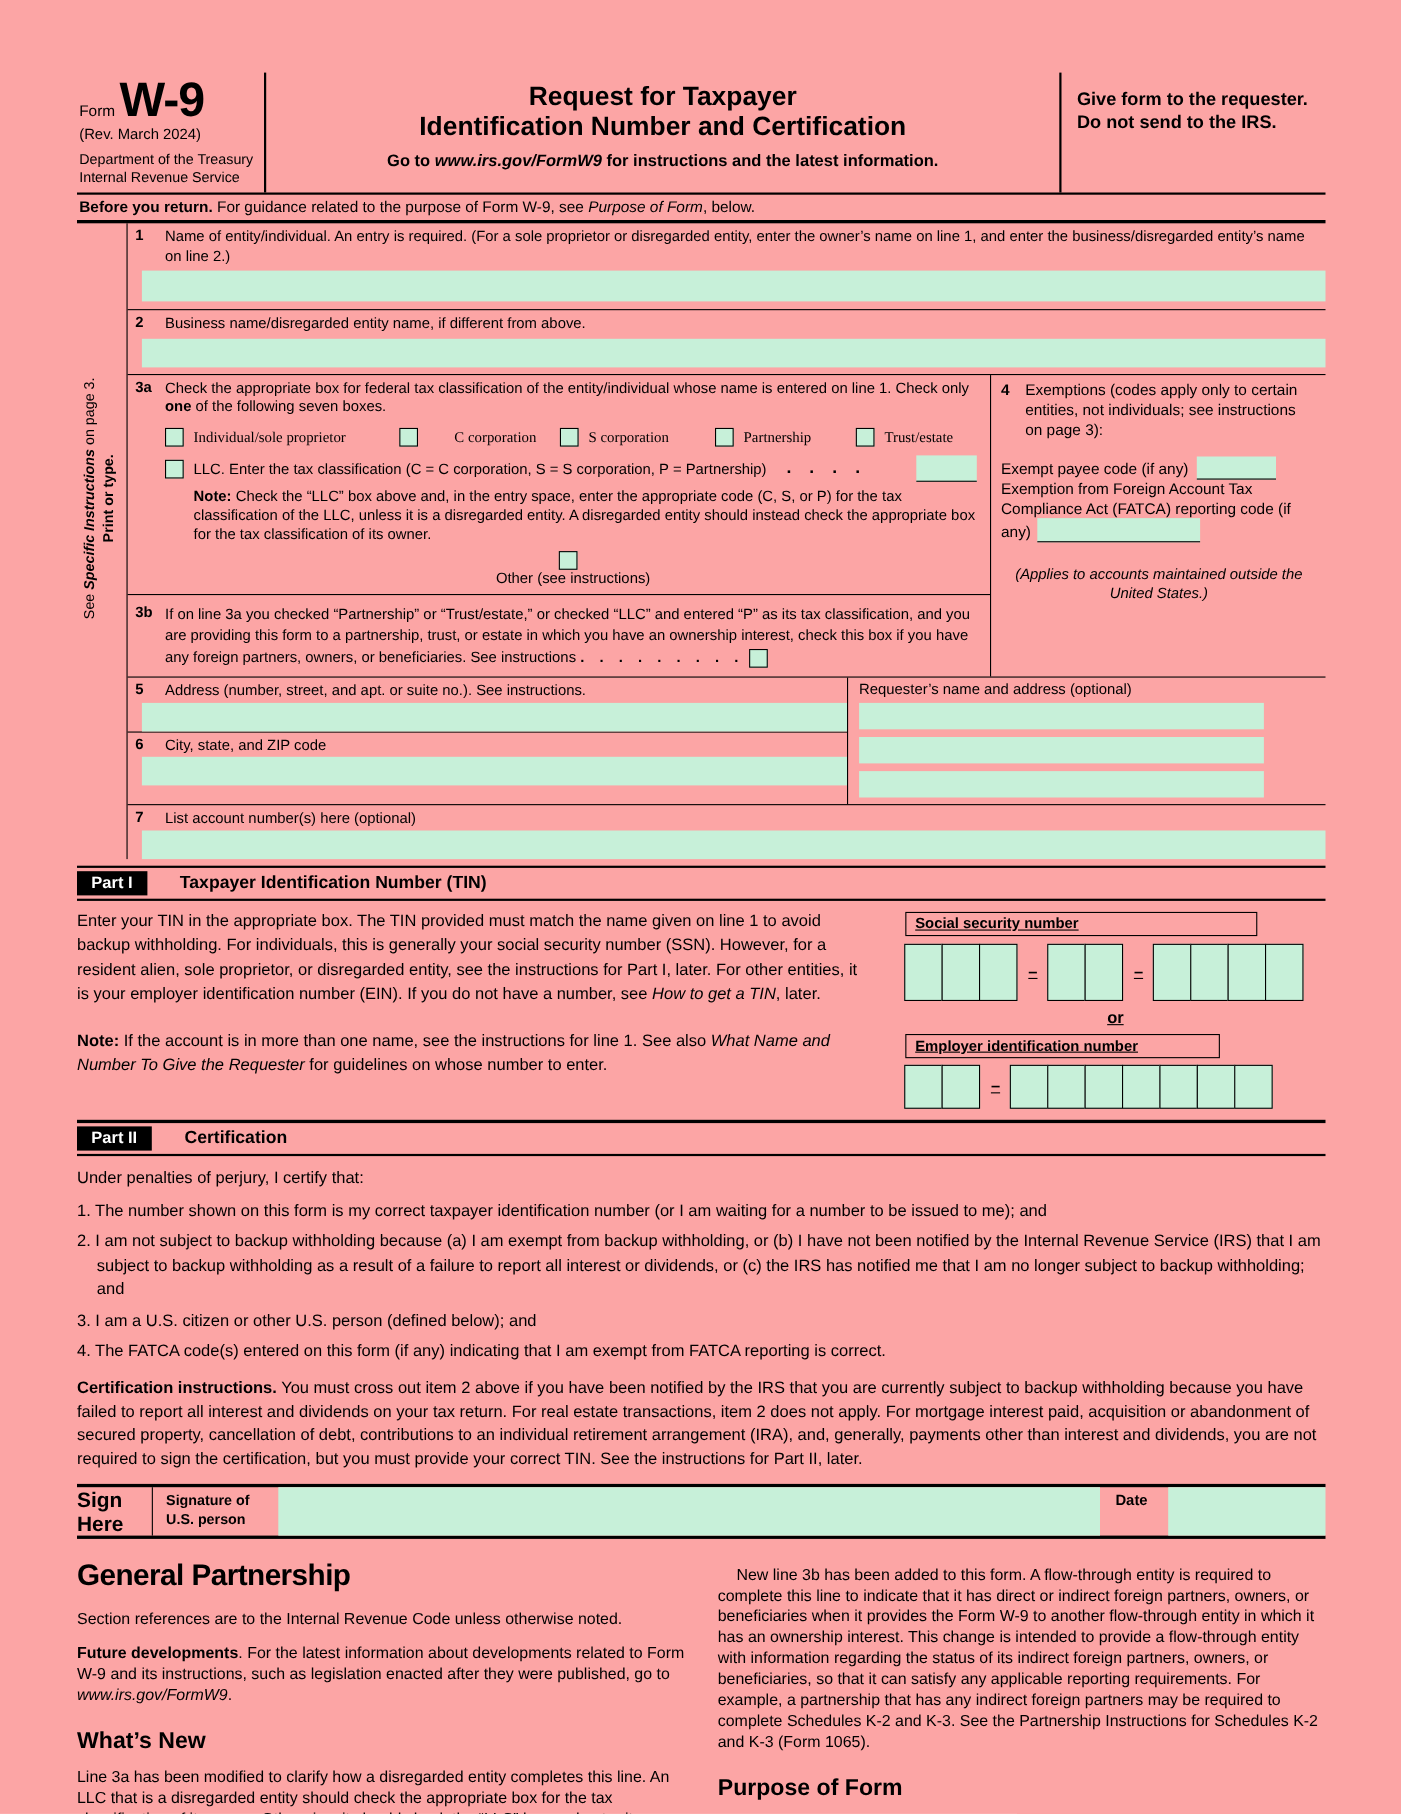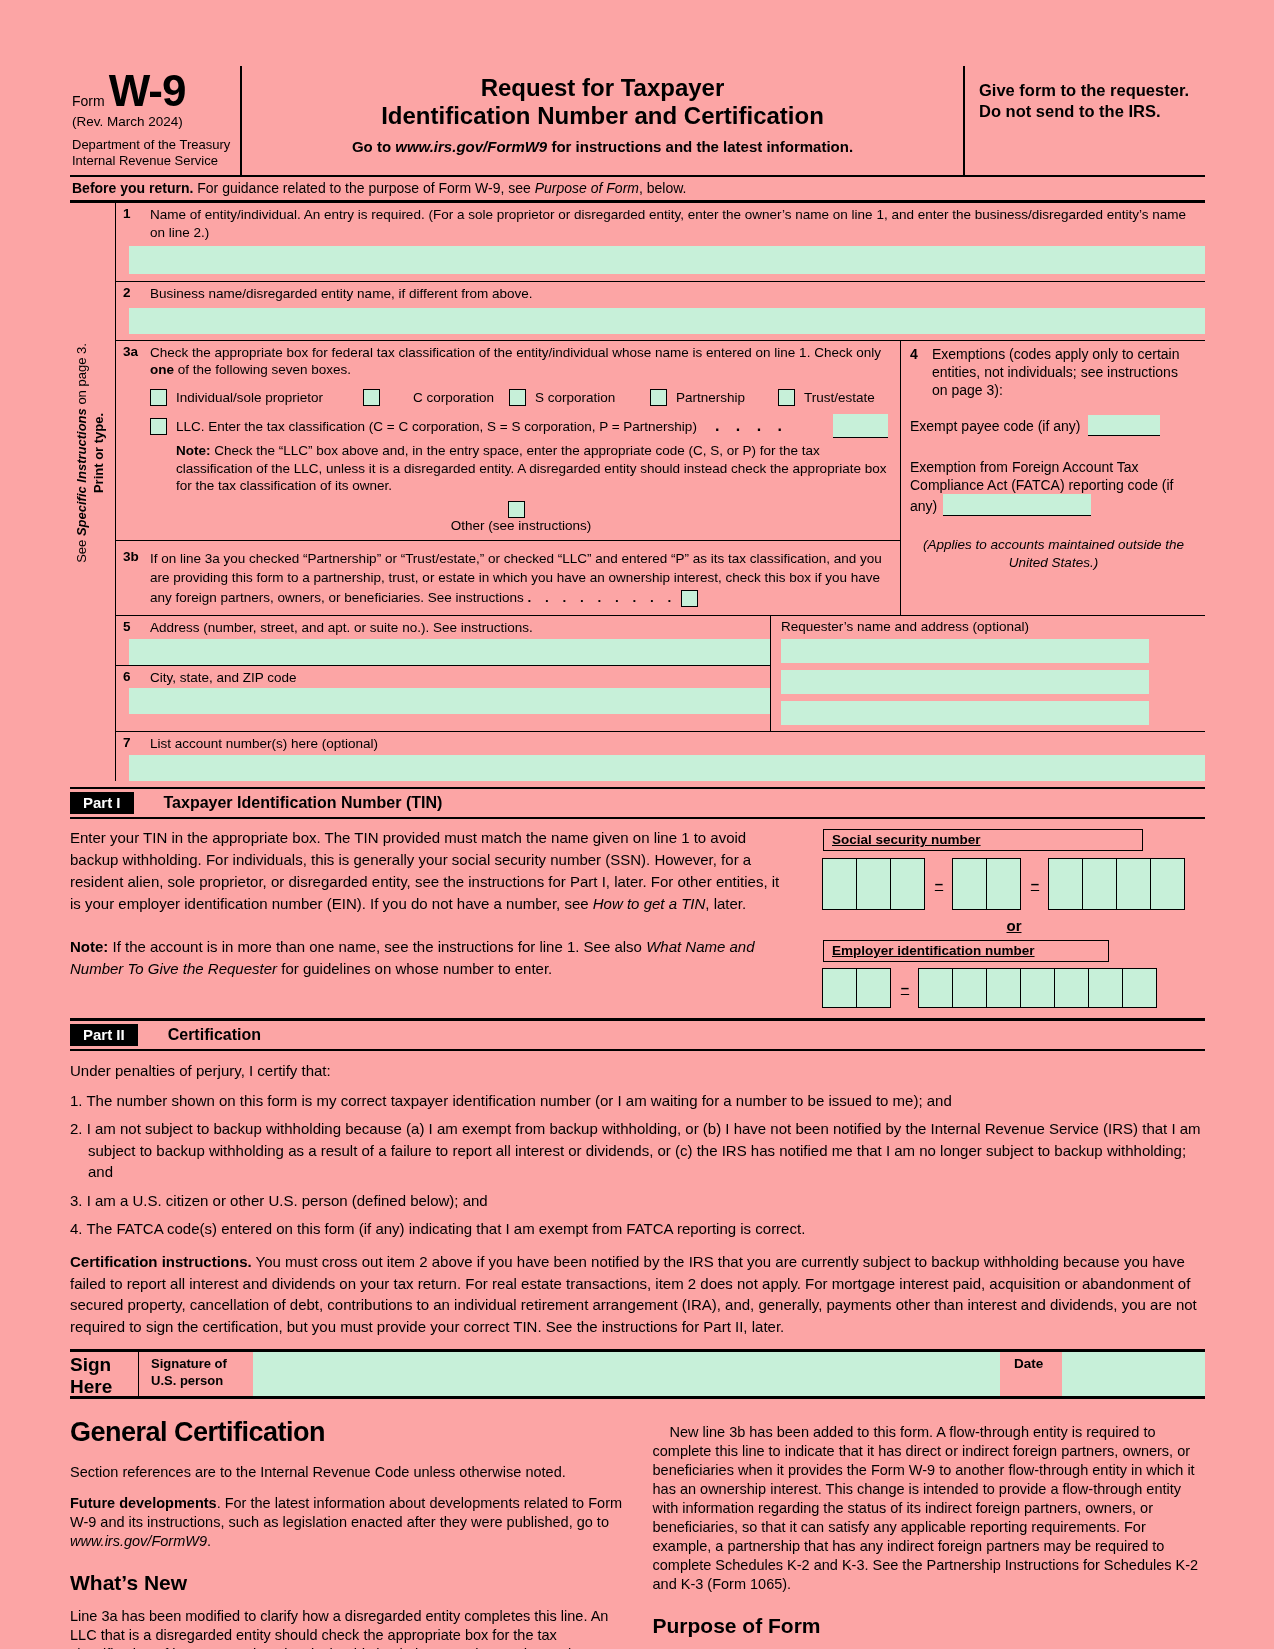--- a/index.html
+++ b/index.html
@@ -35,42 +35,42 @@
   .flabel { flex:1; font-size:13.5px; line-height:1.3; padding-right:6px; }
   .band { background:var(--field-green); height:28px; margin:5px 0 0 13px; }
   .band-sm { height:26px; }
   .cb { width:17px; height:17px; background:var(--field-green); border:1px solid #000; flex:none; }
 
   
   .row3 { display:flex; }
   .row3-left { flex:1; }
   .cell3a { border-bottom:1px solid #000; padding-bottom:6px; }
   .c3a-content { flex:1; padding-right:8px; }
-  .opt-row { display:flex; align-items:center; margin:10px 0 4px; }
+  .opt-row { display:flex; align-items:center; margin:10px 0 4px;font-family:Liberation Serif, serif; }
   .opt { display:flex; align-items:center; }
   .opt .cb { margin-right:9px; }
   .opt-label { font-size:13.5px; }
   .llc-row { display:flex; align-items:center; margin:8px 0 4px; }
   .llc-row .cb { margin-right:9px; }
   .dots { word-spacing:12px; font-weight:bold; margin-left:18px; }
   .entry-box { width:55px; height:24px; background:var(--field-green); border-bottom:1px solid #000; margin-left:auto; margin-right:4px; }
   .note3a { font-size:13.5px; line-height:1.3; margin:2px 0 4px 26px; padding-right:4px; }
   .other-row { display:flex; align-items:center; margin-top:6px;flex-direction:column; }
   .other-row .cb { margin-right:9px; }
   .other-band { flex:1; height:24px; background:var(--field-green); border-bottom:1px solid #000; margin-left:10px; }
   .cell3b { padding:5px 0 8px; }
   .c3b-text { font-size:13.5px; line-height:1.45; padding-right:6px; }
   .dots3b { word-spacing:10px; font-weight:bold; }
   .cb-inline { display:inline-block; width:17px; height:17px; background:var(--field-green); border:1px solid #000; vertical-align:middle; margin-left:10px; }
   .col4 { width:305px; border-left:1px solid #000; padding:5px 8px 0 9px; font-size:14px; line-height:1.28; }
   .col4-head { display:flex; }
   .col4-num { font-weight:bold; width:22px; flex:none; }
   .exempt-row { display:flex; align-items:flex-end; margin-top:15px; }
   .exempt-band { width:72px; height:21px; background:var(--field-green); border-bottom:1px solid #000; margin-left:8px; flex:none; }
-  .fatca-p { margin-top:23px; }
+  .fatca-p { margin-top:0; }
   .fatca-band { display:inline-block; width:148px; height:22px; background:var(--field-green); border-bottom:1px solid #000; vertical-align:bottom; margin-left:6px; }
   .applies { font-style:italic; text-align:center; margin:20px 6px 0; font-size:13.5px; }
 
   
   .row56 { display:flex; }
   .row56-left { flex:1; }
   .cell5 { border-bottom:1px solid #000; padding-bottom:0; }
   .cell5 .band, .cell6 .band { margin-right:0; }
   .col-req { width:435px; border-left:1px solid #000; padding:3px 0 6px; }
   .req-label { font-size:13.5px; padding-left:10px; }
@@ -357,21 +357,21 @@
       <div>Signature of</div>
       <div>U.S. person</div>
     </div>
     <div class="sig-band"></div>
     <div class="date-label">Date</div>
     <div class="date-band"></div>
   </div>
 
   <div class="instr">
     <div class="icol">
-      <div class="h-big">General Certification</div>
+      <div class="h-big">General Partnership</div>
       <div class="ipara">Section references are to the Internal Revenue Code unless otherwise noted.</div>
       <div class="ipara"><b>Future developments</b><span>. For the latest information about developments related to Form W-9 and its instructions, such as legislation enacted after they were published, go to </span><i>www.irs.gov/FormW9</i><span>.</span></div>
       <div class="h-med">What’s New</div>
       <div class="ipara">Line 3a has been modified to clarify how a disregarded entity completes this line. An LLC that is a disregarded entity should check the appropriate box for the tax classification of its owner. Otherwise, it should check the “LLC” box and enter its appropriate tax classification.</div>
     </div>
     <div class="icol icol-right">
       <div class="ipara indent-first">New line 3b has been added to this form. A flow-through entity is required to complete this line to indicate that it has direct or indirect foreign partners, owners, or beneficiaries when it provides the Form W-9 to another flow-through entity in which it has an ownership interest. This change is intended to provide a flow-through entity with information regarding the status of its indirect foreign partners, owners, or beneficiaries, so that it can satisfy any applicable reporting requirements. For example, a partnership that has any indirect foreign partners may be required to complete Schedules K-2 and K-3. See the Partnership Instructions for Schedules K-2 and K-3 (Form 1065).</div>
       <div class="h-med">Purpose of Form</div>
       <div class="ipara">An individual or entity (Form W-9 requester) who is required to file an information return with the IRS is giving you this form because they</div>
     </div>

